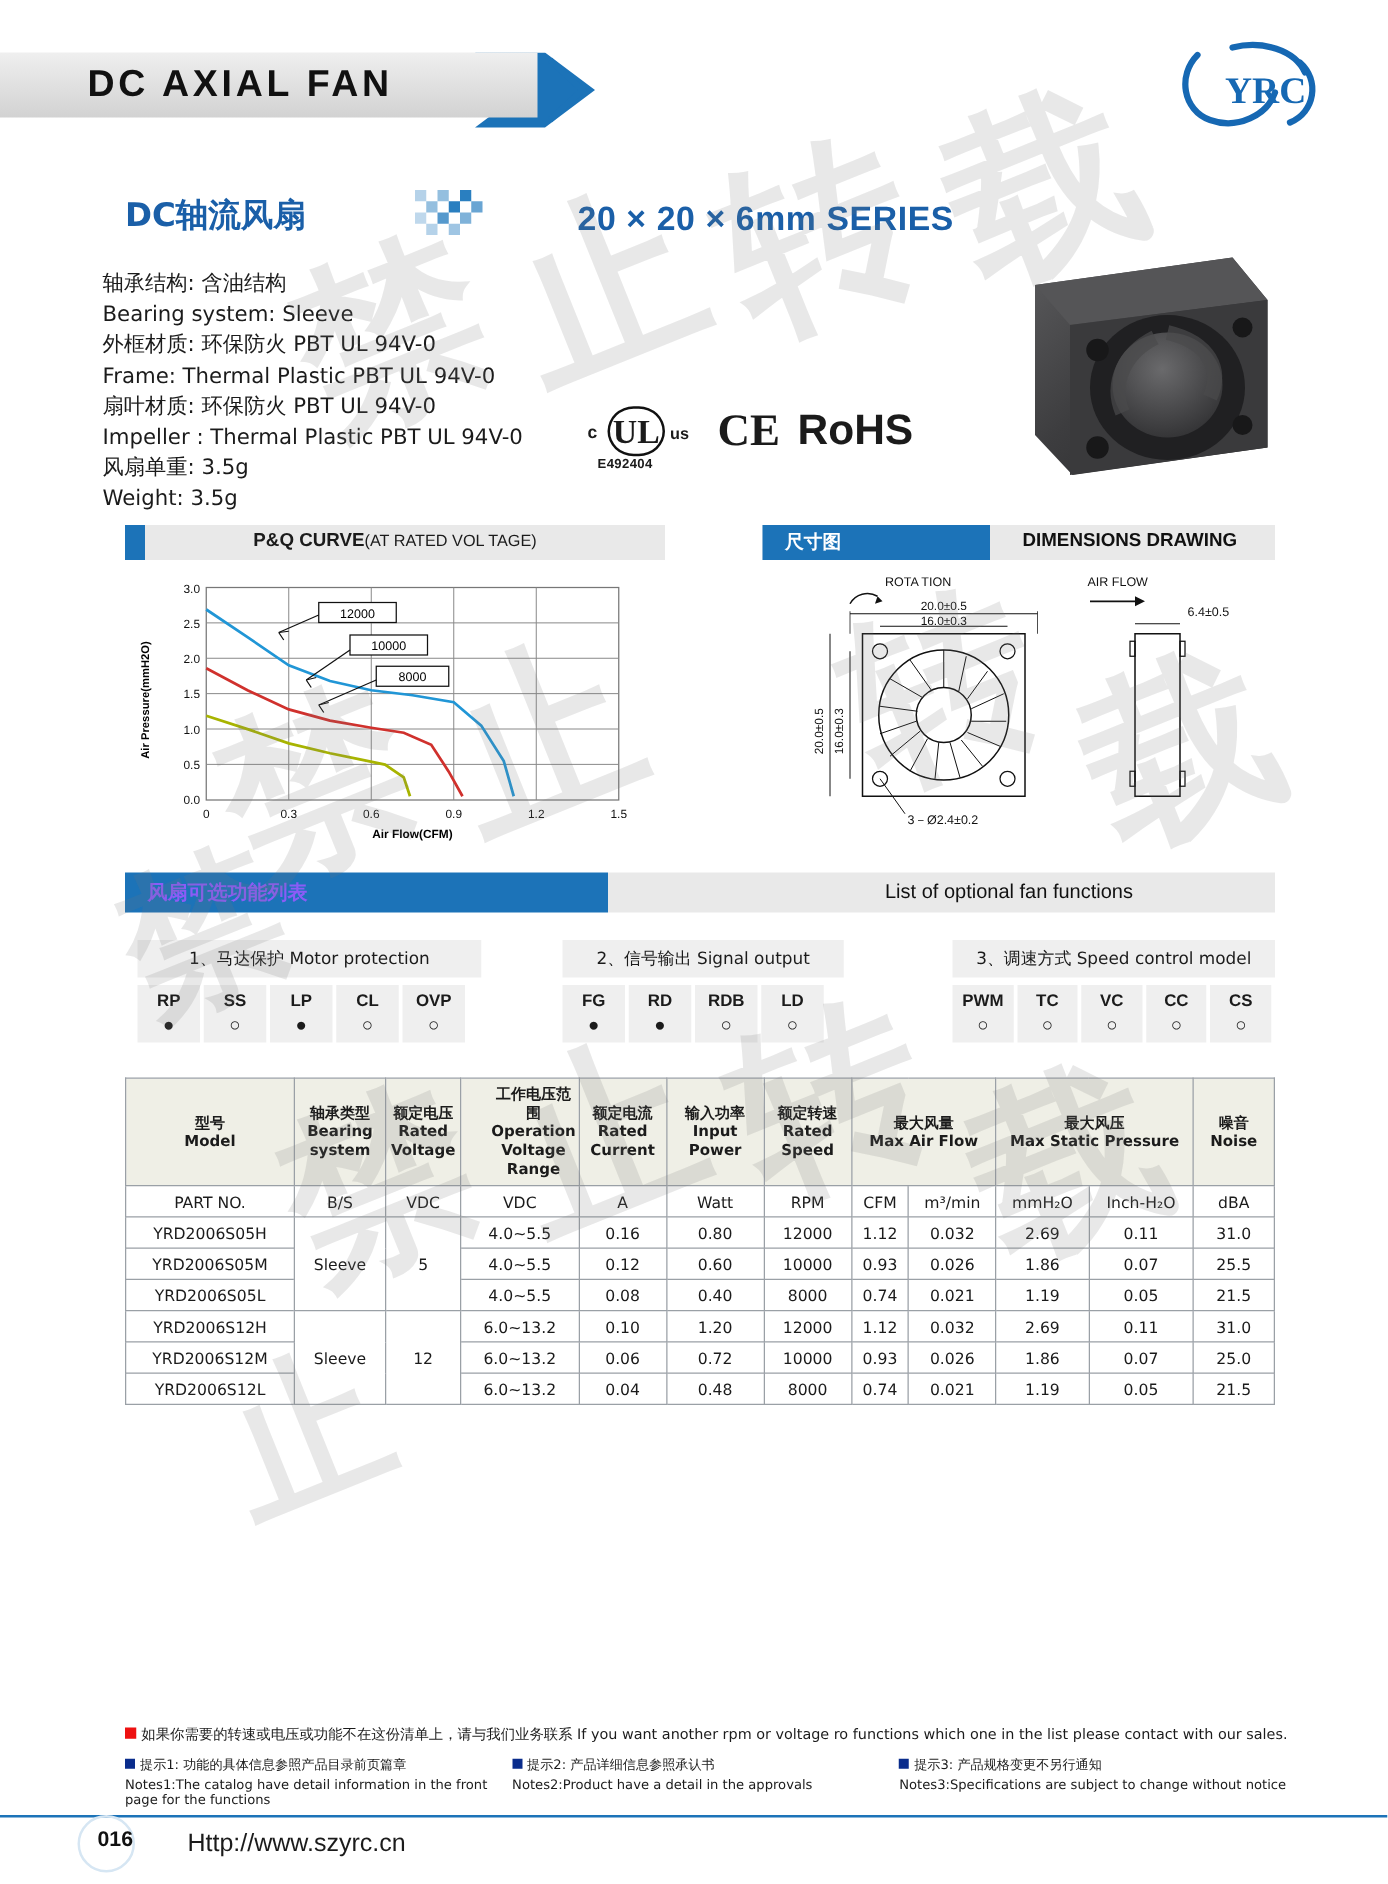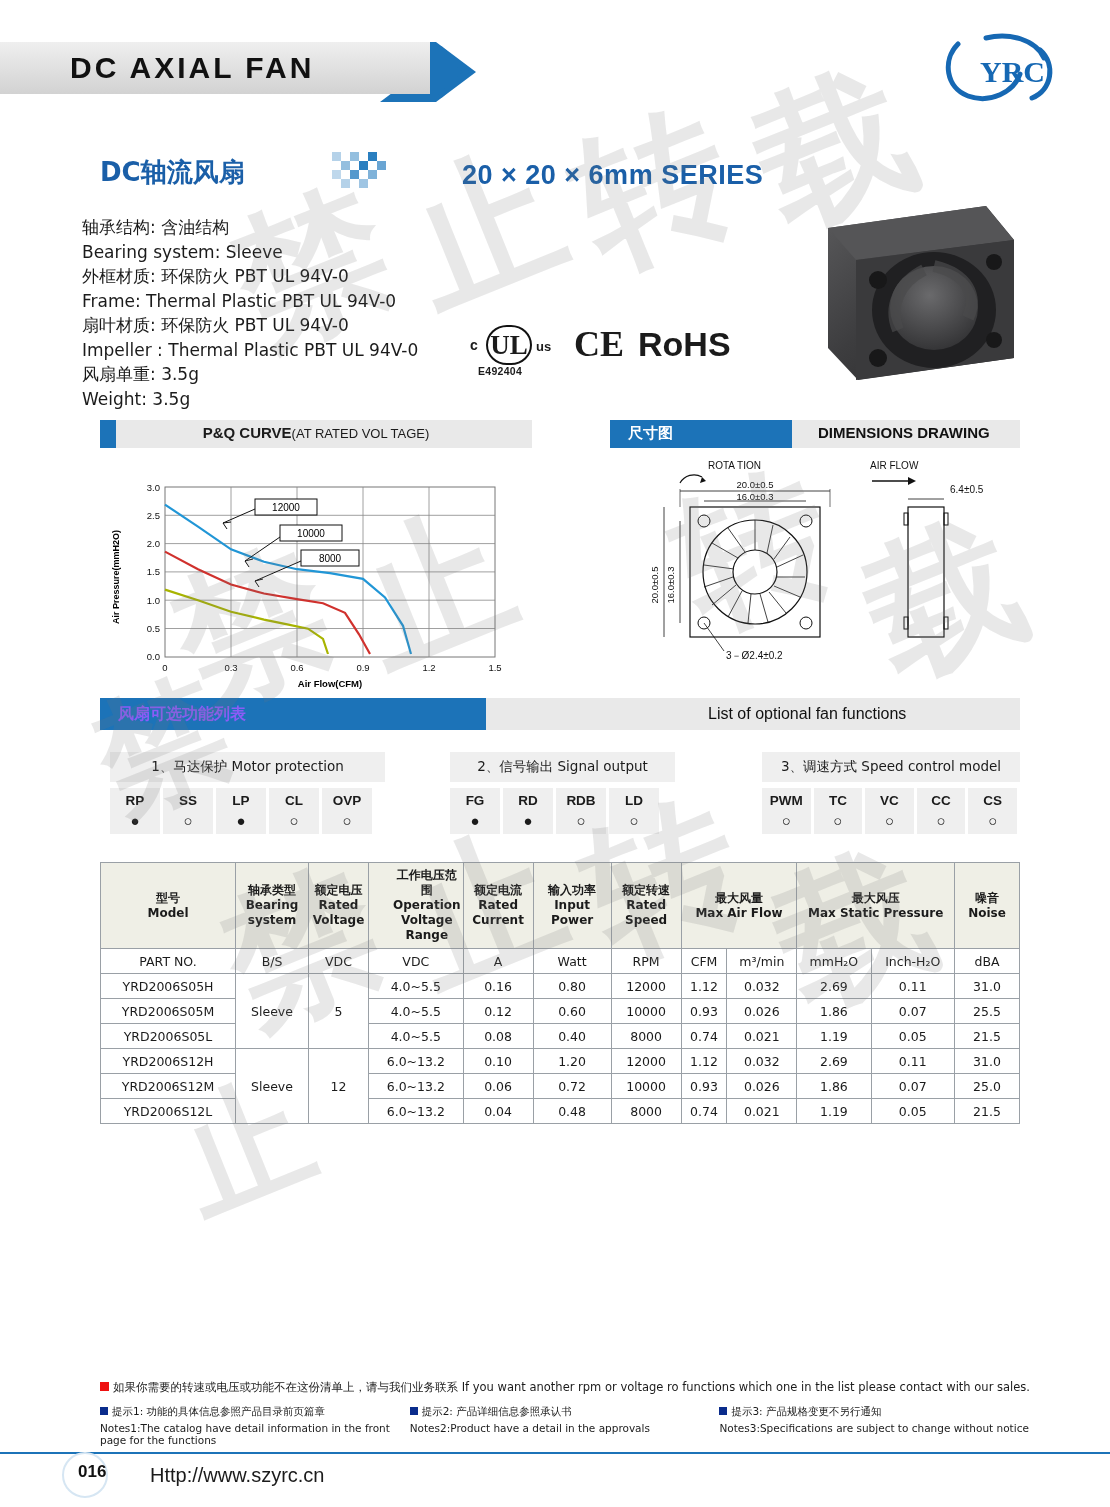--- a/index.html
+++ b/index.html
@@ -80,21 +80,21 @@
     position:absolute; color:#fff; font-size:15px; font-weight:bold;
     font-family:"DejaVu Sans", sans-serif;
   }
   .bar-label-en {
     position:absolute; font-size:15px; font-weight:bold; color:#111;
   }
   .pq-band-grey { left:100px; top:420px; width:432px; }
   .pq-title { left:100px; top:424px; width:432px; text-align:center; font-size:14.5px; }
   .dim-band { left:610px; top:420px; width:182px; }
   .dim-band-grey { left:610px; top:420px; width:410px; }
-  .chart-wrap { position:absolute; left:105px; top:460px; width:420px; height:215px;margin-top:17px; }
+  .chart-wrap { position:absolute; left:105px; top:460px; width:420px; height:215px; }
   
   .dim-wrap { position:absolute; left:620px; top:455px; width:400px; height:225px; }
   
   .opt-band { left:100px; top:698px; width:920px; height:32px; background:linear-gradient(to right,#1c73b8 0%,#1c73b8 42%,#e9e9e9 42%,#e9e9e9 100%); position:absolute;}
   .opt-cn { position:absolute; left:118px; top:704px; color:#8b5cf6; font-size:16px; font-weight:bold; font-family:Liberation Sans, sans-serif;}
   .opt-en { position:absolute; left:708px; top:705px; font-size:16px; color:#111; }
   .opt-group { position:absolute; }
   .opt-head {
     background:#efefef; font-size:13.5px; padding:6px 8px; text-align:center;
     font-family:"DejaVu Sans", sans-serif; white-space:nowrap;

